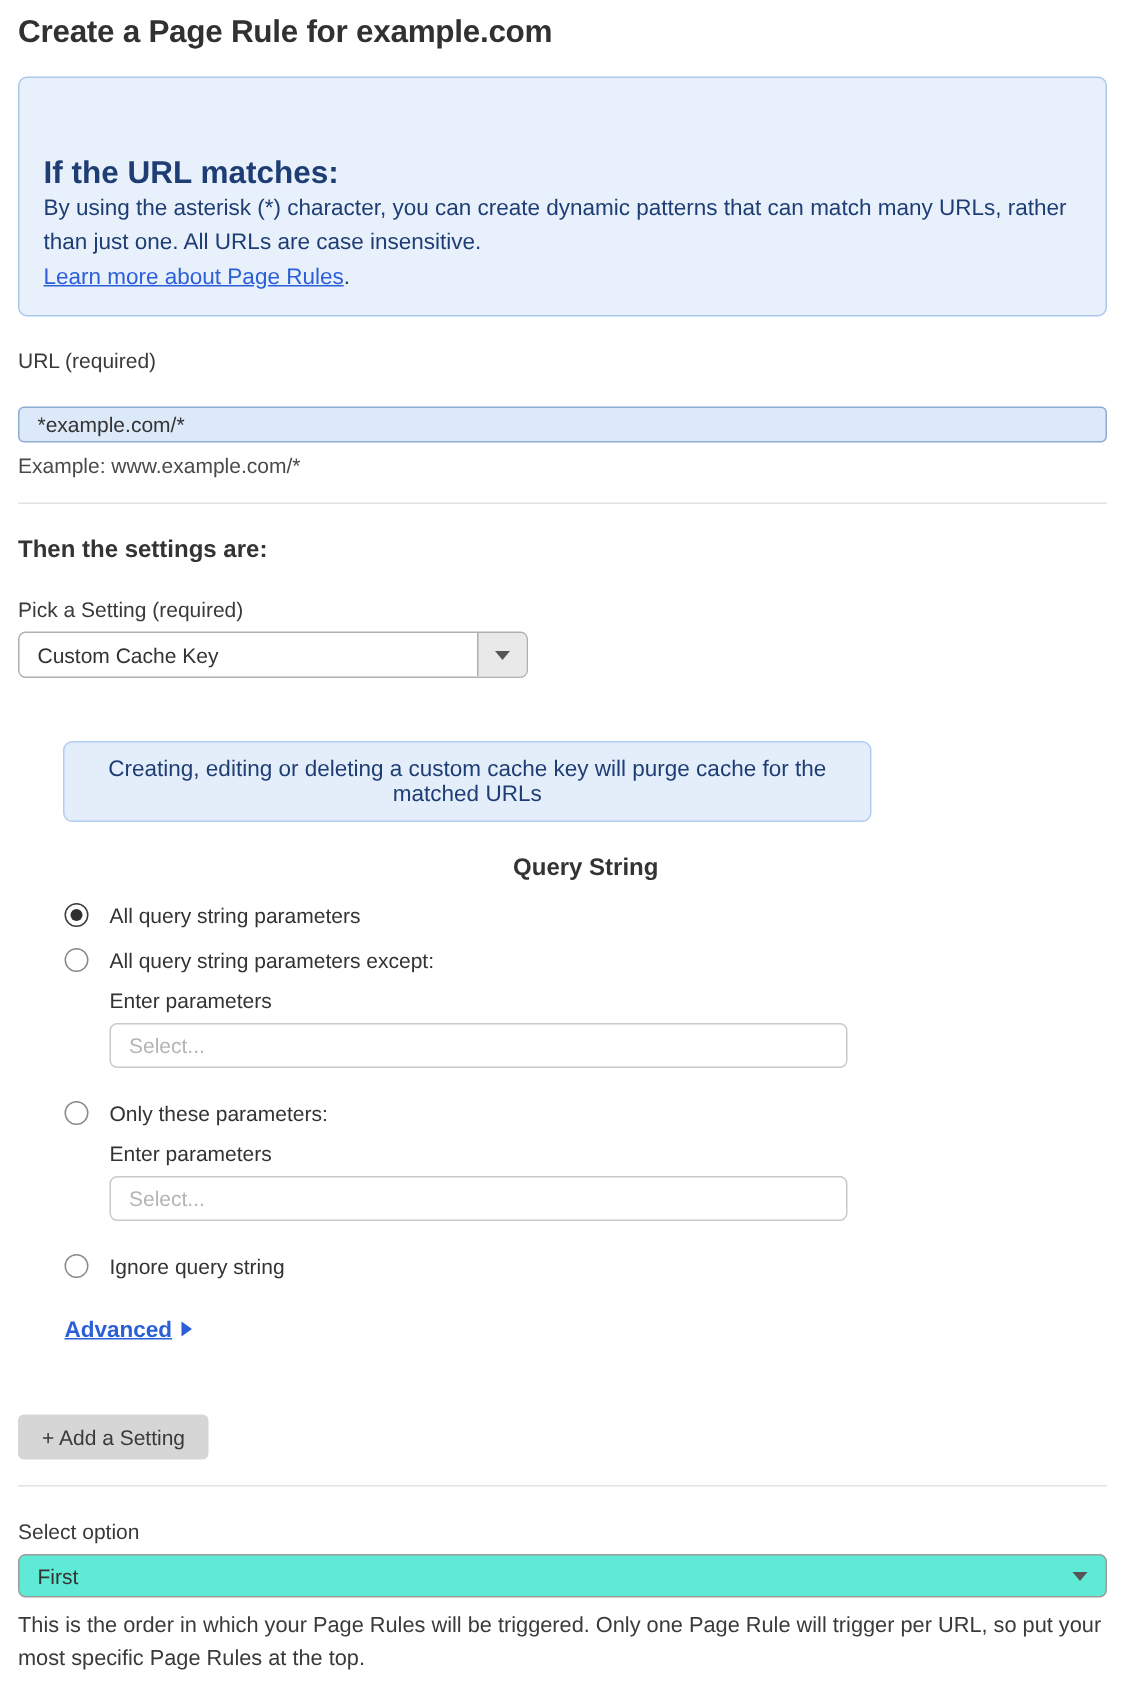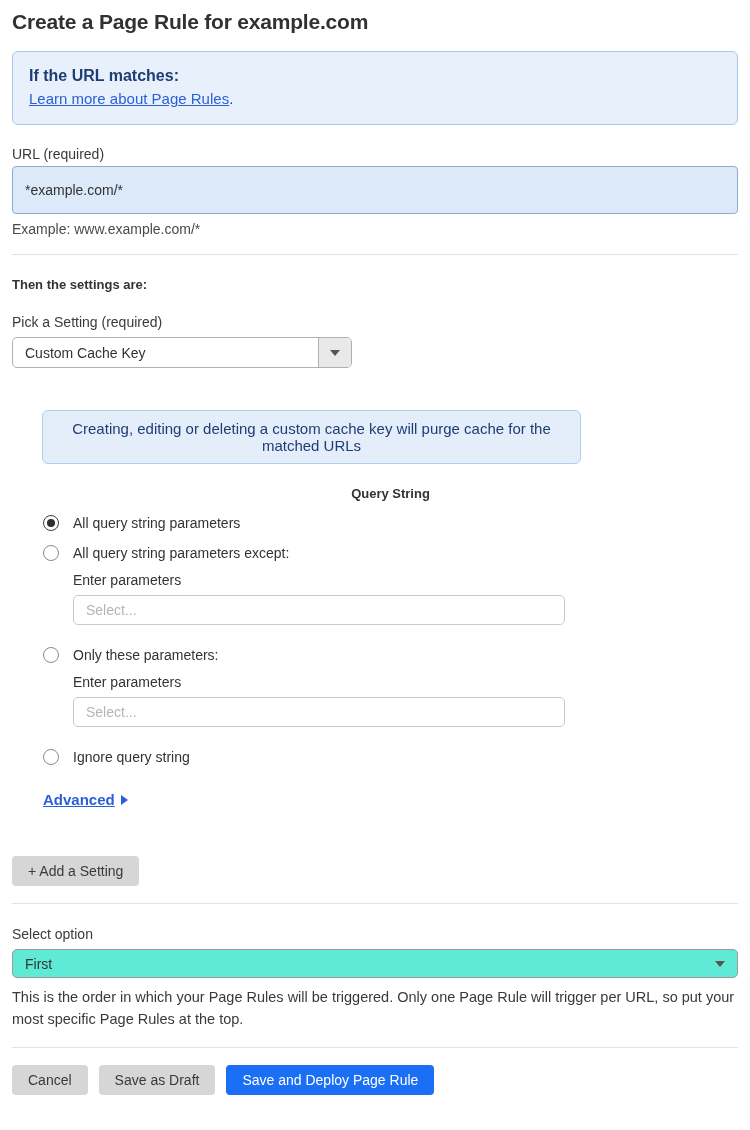--- a/index.html
+++ b/index.html
@@ -20,48 +20,48 @@
   
   .info-box {
     margin-top: 16px;
     background: #e8f1fb;
     border: 1px solid #aac8ec;
     border-radius: 6px;
     padding: 12px 16px 14px 16px;
     color: #1e3d74;
     font-size: 15px; line-height: 23px;
   }
-  .info-box .info-heading { font-weight: bold; font-size: 16px; }
+  .info-box .info-heading { font-weight: bold; font-size: 21px; margin-top: 40px; }
   .info-box a.info-link {
     color: #2b5ed9; text-decoration: underline; cursor: pointer;
   }
 
   
   .field-label { font-size: 14px; color: #3a3a3a; }
   .url-label { margin-top: 21px; }
   .url-input {
-    margin-top: 4px;
-    width: 726px; height: 48px;
+    margin-top: 23px;
+    width: 726px; height: 24px;
     background: #dce9f9;
     border: 1px solid #8facd3;
     border-radius: 4px;
     padding: 0 12px;
     font-size: 14px; color: #333333;
     font-family: inherit;
     display: block;
   }
   .url-helper { margin-top: 7px; font-size: 14px; color: #4a4a4a; }
 
   hr.divider {
     border: none; border-top: 1px solid #e2e2e2;
     margin-top: 17px;
   }
 
   .section-heading {
-    font-size: 13px; font-weight: bold; color: #333333;
+    font-size: 16px; font-weight: bold; color: #333333;
     margin-top: 22px;
   }
   .pick-label { margin-top: 22px; }
 
   
   .setting-select {
     margin-top: 7px;
     width: 340px; height: 31px;
     border: 1px solid #b0b0b0;
     border-radius: 5px;
@@ -180,20 +180,21 @@
 </style>
 </head>
 <body>
 
 <div class="container">
 
   <h1 class="page-title">Create a Page Rule for example.com</h1>
 
   <div class="info-box">
     <div class="info-heading">If the URL matches:</div>
+    <div class="info-body">By using the asterisk (*) character, you can create dynamic patterns that can match many URLs, rather than just one. All URLs are case insensitive.</div>
     <div><a class="info-link">Learn more about Page Rules</a><span>.</span></div>
   </div>
 
   <div class="field-label url-label">URL (required)</div>
   <input class="url-input" type="text" value="*example.com/*" style="">
   <div class="url-helper">Example: www.example.com/*</div>
 
   <hr class="divider">
 
   <div class="section-heading">Then the settings are:</div>

